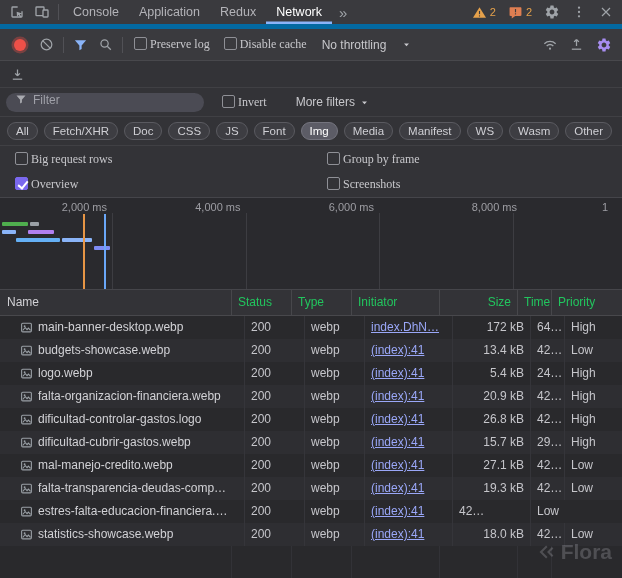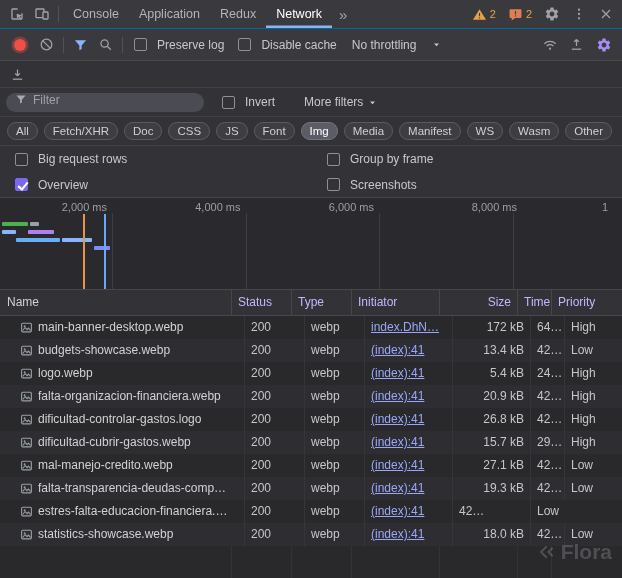--- a/index.html
+++ b/index.html
@@ -2,37 +2,37 @@
 <html><head>
 <meta charset="utf-8">
 <style>
   *{margin:0;padding:0;box-sizing:border-box;}
   html,body{width:622px;height:578px;overflow:hidden;}
   body{background:#29292c;font-family:"Liberation Sans","DejaVu Sans",sans-serif;font-size:12px;color:#c8c8cc;}
   svg{display:block;}
   .devtools{position:relative;width:622px;height:578px;display:flex;flex-direction:column;background:#29292c;}
 
   
-  .tabbar{height:29px;background:#3a3a3e;border-bottom:1px solid #0369a1;display:flex;align-items:center;padding:0 4px;flex:0 0 auto;}
+  .tabbar{height:29px;background:#3a3a3e;border-bottom:5px solid #0369a1;display:flex;align-items:center;padding:0 4px;flex:0 0 auto;}
   .ibtn{width:25px;height:25px;display:flex;align-items:center;justify-content:center;color:#9fa3a8;flex:0 0 auto;cursor:pointer;}
   .vdiv{width:1px;height:16px;background:#515156;margin:0 4px;flex:0 0 auto;}
   .tabs{display:flex;height:100%;align-items:stretch;}
   .tab{display:flex;align-items:center;padding:0 10px;font-size:12.5px;color:#b3b3b8;cursor:pointer;white-space:nowrap;}
   .tab.active{color:#ffffff;box-shadow:inset 0 -2.5px 0 #8ab4f8;}
   .more-tabs{color:#9fa3a8;font-size:15px;padding:0 7px;cursor:pointer;}
   .tab-right{margin-left:auto;display:flex;align-items:center;gap:2px;}
   .badge{display:flex;align-items:center;gap:3px;padding:0 5px;font-size:11px;cursor:pointer;}
   .warn{color:#e5a14b;} .issue{color:#de7e52;}
   .badge .cnt{color:#e5a14b;}
 
   
   .toolbar{height:32px;background:#3a3a3e;border-bottom:1px solid #48484c;display:flex;align-items:center;padding:0 6px;flex:0 0 auto;}
   .rec{width:12px;height:12px;border-radius:50%;background:#ee5048;box-shadow:0 0 0 2.5px rgba(238,80,72,.35);margin:0 8px;cursor:pointer;flex:0 0 auto;}
   .blue{color:#8ab4f8;} .purple{color:#a78df0;}
-  .cb{display:flex;align-items:center;gap:10px;cursor:pointer;margin:0 7px;white-space:nowrap;}
+  .cb{display:flex;align-items:flex-start;gap:3px;cursor:pointer;margin:0 7px;white-space:nowrap;font-family:Liberation Serif, serif;}
   .box{position:relative;width:13px;height:13px;border:1.5px solid #8f9096;border-radius:2px;flex:0 0 auto;}
   .box.checked{background:#7a68ee;border-color:#7a68ee;}
   .box.checked::after{content:"";position:absolute;left:3.5px;top:0.5px;width:4px;height:8px;border:solid #fff;border-width:0 2px 2px 0;transform:rotate(40deg);}
   .throttle{display:flex;align-items:center;gap:16px;margin:0 8px;cursor:pointer;white-space:nowrap;}
   .right-cluster{margin-left:auto;display:flex;align-items:center;gap:2px;}
 
   
   .har-row{height:27px;background:#333337;border-bottom:1px solid #404044;display:flex;align-items:center;padding:0 5px;flex:0 0 auto;}
   .filter-row{height:29px;background:#333337;border-bottom:1px solid #404044;display:flex;align-items:center;padding:0 6px;flex:0 0 auto;}
   .filter-pill{display:flex;align-items:flex-start;gap:6px;width:198px;height:19px;border-radius:10px;background:#4b4b54;padding:0 9px;color:#a9aab0;}
@@ -49,21 +49,21 @@
   
   .timeline{position:relative;height:92px;background:#2a2a2e;border-bottom:1px solid #45454a;flex:0 0 auto;overflow:hidden;}
   .gridline{position:absolute;top:15px;bottom:0;width:1px;background:#3d3d42;}
   .tick-label{position:absolute;top:3px;font-size:11px;color:#9d9da3;white-space:nowrap;}
   .ov-bar{position:absolute;border-radius:1px;}
   .ev-line{position:absolute;top:16px;bottom:0;width:2px;}
 
   
   .net-grid{display:grid;grid-template-columns:232px 60px 60px 88px 78px 34px 1fr;}
   .table-header{height:26px;background:#333337;border-bottom:1px solid #48484c;flex:0 0 auto;}
-  .hcell{line-height:25px;padding:0 6px;border-right:1px solid #47474b;font-size:12px;color:#c4b5fd;white-space:nowrap;overflow:hidden;cursor:pointer;}
+  .hcell{line-height:25px;padding:0 6px;border-right:1px solid #47474b;font-size:12px;color:#22c55e;white-space:nowrap;overflow:hidden;cursor:pointer;}
   .table-body{flex:0 0 auto;}
   .net-row{height:23px;background:#29292c;cursor:pointer;padding-left:13px;}
   .net-row.alt{background:#2e2e32;}
   .cell{line-height:23px;padding:0 6px;border-right:1px solid #35353a;font-size:12px;color:#c6c6cb;white-space:nowrap;overflow:hidden;}
   .col-name{display:flex;align-items:center;gap:5px;padding-left:7px;color:#d2d2d6;}
   .file-icon{display:flex;align-items:center;color:#9aa0a6;flex:0 0 auto;}
   .nm{overflow:hidden;white-space:nowrap;}
   .col-size{text-align:right;}
   .col-priority{border-right:none;}
   .link{color:#9aa7f8;text-decoration:underline;cursor:pointer;}

